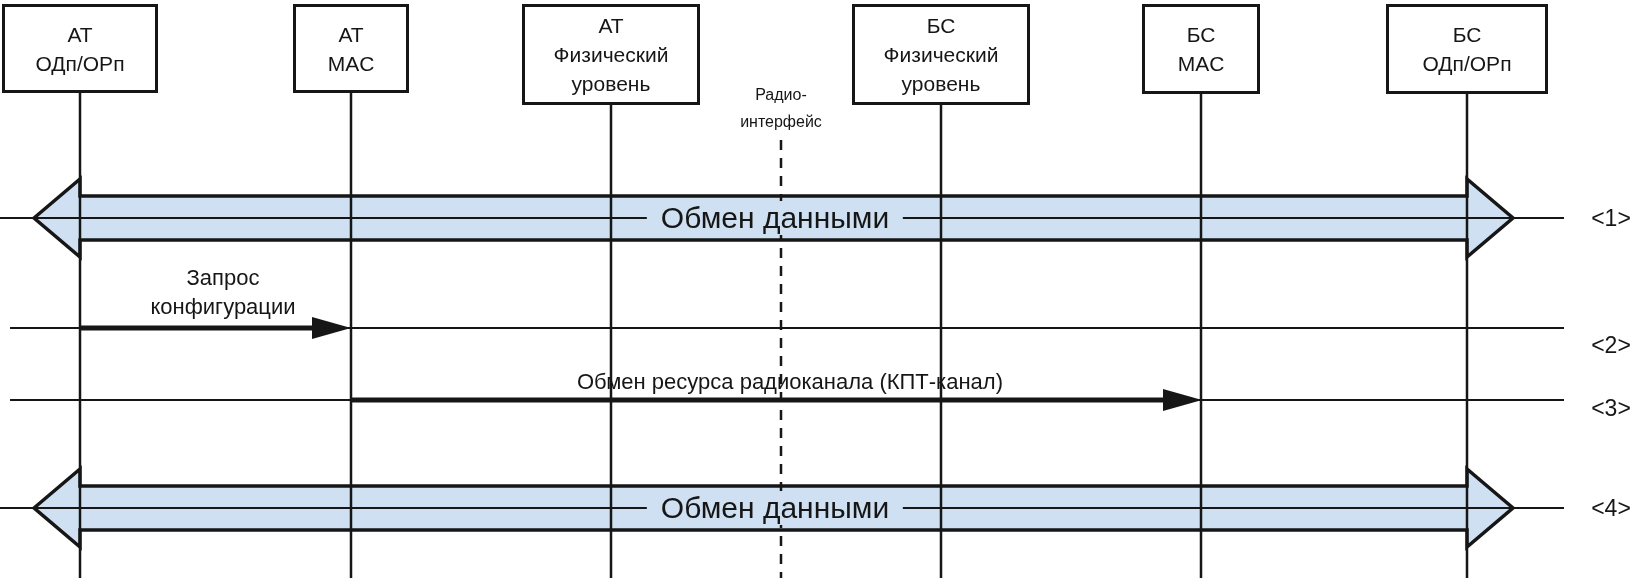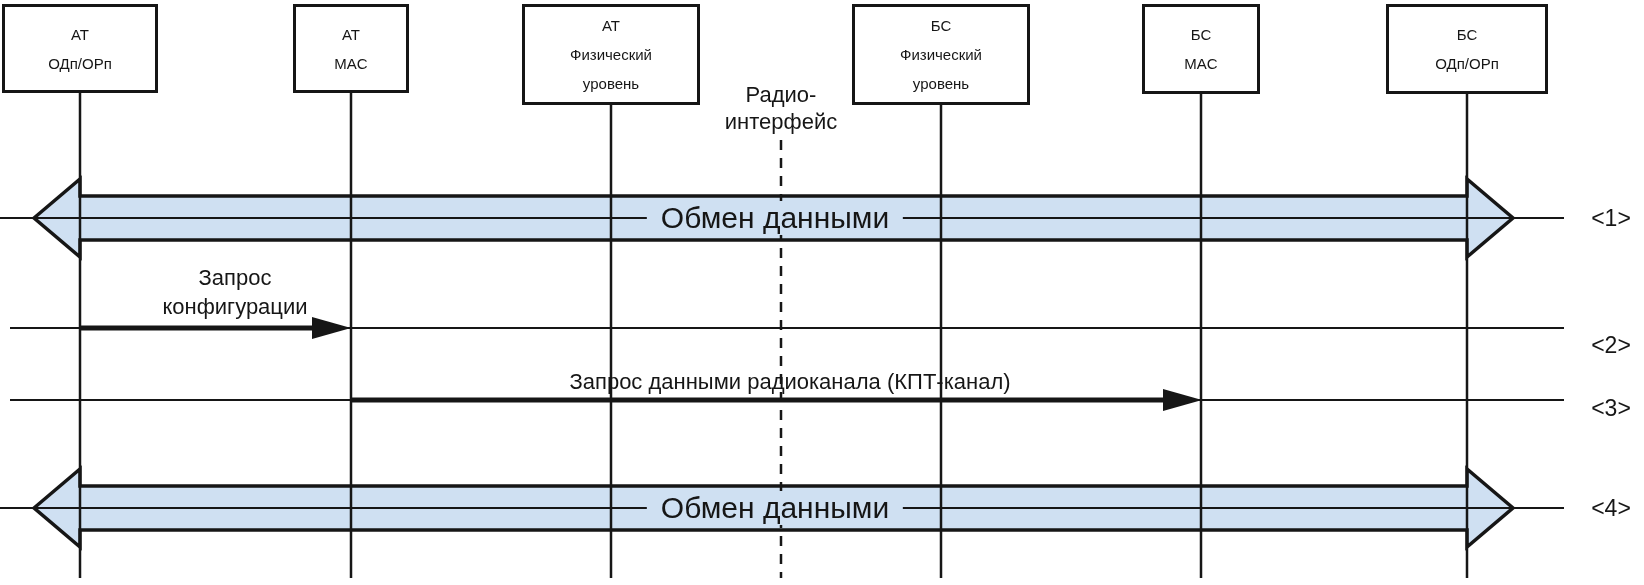--- a/index.html
+++ b/index.html
@@ -5,37 +5,37 @@
   html,body{margin:0;padding:0;background:#fff;}
   #canvas{
     position:relative;width:1644px;height:585px;background:#fff;
     font-family:"Liberation Sans", sans-serif;color:var(--line,#161616);
     overflow:hidden;
   }
   #shapes{position:absolute;left:0;top:0;width:1644px;height:585px;}
   .entity-box{
     position:absolute;box-sizing:border-box;border:3px solid var(--line,#161616);
     background:#fff;display:flex;align-items:center;justify-content:center;
-    text-align:center;font-size:15px;line-height:29px;white-space:pre-line;
+    text-align:center;font-size:21px;line-height:29px;white-space:pre-line;
   }
   .float-label{
     position:absolute;transform:translateX(-50%);text-align:center;
     font-size:22px;line-height:29px;white-space:pre-line;
   }
   .exchange-label{
     position:absolute;transform:translateX(-50%);height:34px;line-height:34px;
     background:var(--arrow-fill,#cfe0f2);padding:0 14px;font-size:30px;white-space:nowrap;
   }
   .seq-num{
     position:absolute;transform:translateX(-50%);font-size:23px;line-height:28px;
     white-space:nowrap;
   }
   .radio-label{
     position:absolute;transform:translateX(-50%);text-align:center;
-    font-size:22px;line-height:27px;white-space:pre-line;
+    font-size:16px;line-height:27px;white-space:pre-line;
   }
 </style>
 </head>
 <body>
 
 <div id="canvas">
 
   <svg id="shapes" viewBox="0 0 1644 585">
 
     <polygon points="34,218 80,179 80,196 1467,196 1467,179 1513,218 1467,257 1467,240 80,240 80,257" fill="var(--arrow-fill,#cfe0f2)" stroke="var(--line,#161616)" stroke-width="3.5"></polygon>
@@ -76,24 +76,24 @@
   <div class="entity-box" style="left:1142px;top:4px;width:118px;height:90px;">БС
 MAC</div>
   <div class="entity-box" style="left:1386px;top:4px;width:162px;height:90px;">БС
 ОДп/ОРп</div>
 
   <div class="radio-label" style="left:781px;top:81px;">Радио-
 интерфейс</div>
 
   <div class="exchange-label" style="left:775px;top:201px;">Обмен данными</div>
 
-  <div class="float-label" style="left:235px;top:263px;text-align:center;">Запрос
+  <div class="float-label" style="left:223px;top:263px;text-align:center;">Запрос
 конфигурации</div>
 
-  <div class="float-label" style="left:790px;top:367px;white-space:nowrap;">Запрос данными радиоканала (КПТ-канал)</div>
+  <div class="float-label" style="left:790px;top:367px;white-space:nowrap;">Обмен ресурса радиоканала (КПТ-канал)</div>
 
   <div class="exchange-label" style="left:775px;top:491px;">Обмен данными</div>
 
   <div class="seq-num" style="left:1611px;top:204px;">&lt;1&gt;</div>
   <div class="seq-num" style="left:1611px;top:331px;">&lt;2&gt;</div>
   <div class="seq-num" style="left:1611px;top:394px;">&lt;3&gt;</div>
   <div class="seq-num" style="left:1611px;top:494px;">&lt;4&gt;</div>
 
 </div>
 

